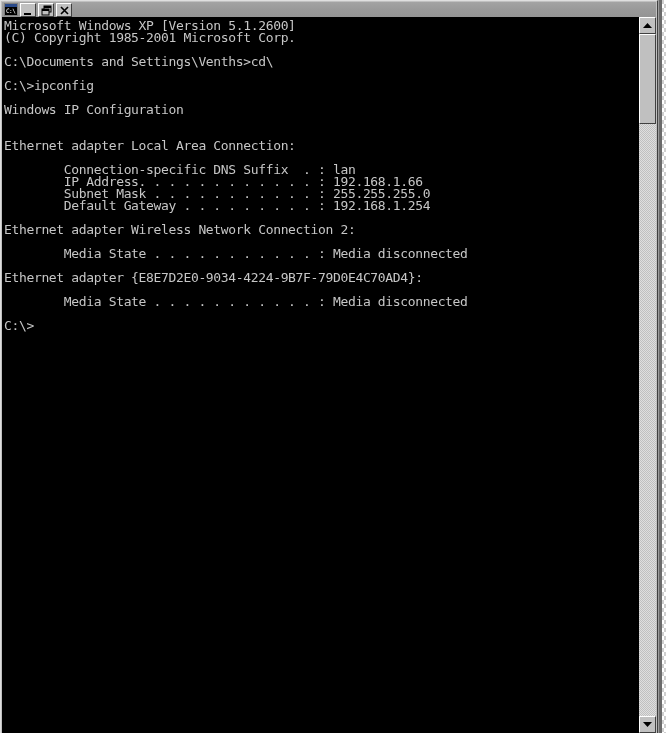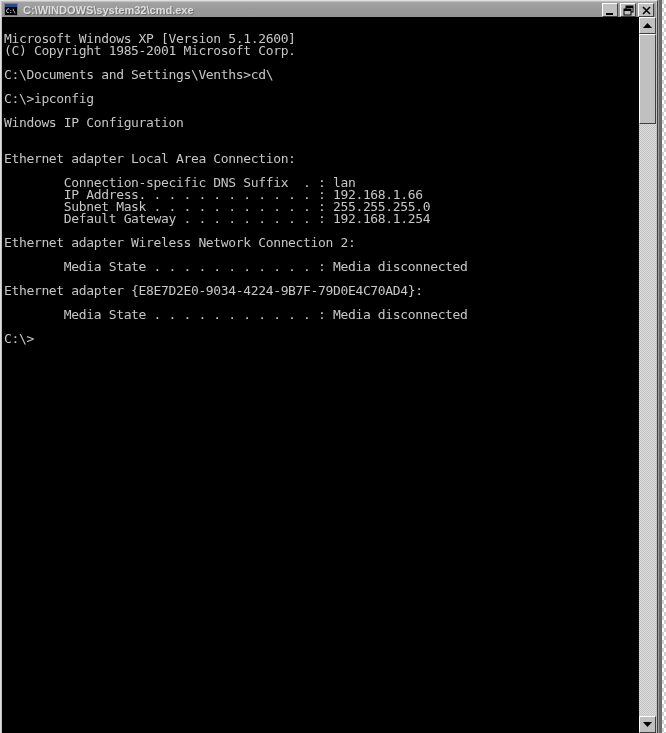--- a/index.html
+++ b/index.html
@@ -117,21 +117,21 @@
     background: #000000;
     box-sizing: border-box;
   }
   #console {
     position: absolute;
     left: 0; top: 0;
     width: 550px;
     height: 716px;
     background: #000000;
     overflow: hidden;
-    padding: 16px 0 0 2px;
+    padding: 3px 0 0 2px;
     box-sizing: border-box;
   }
   #lines {
     font-family: "DejaVu Sans Mono", monospace;
     font-size: 13px;
     line-height: 12px;
     color: #c6c6c6;
     white-space: pre;
     letter-spacing: -0.35px;
   }
@@ -195,21 +195,20 @@
 
 <div id="backdrop"></div>
 
 <div id="window">
 
   <div id="titlebar">
     <div id="titleicon">
       <div class="bar"></div>
       <div class="txt">C:\</div>
     </div>
-    <div id="titletext">C:\WINDOWS\system32\cmd.exe</div>
     <div class="winbtns">
       <div class="winbtn">
         <svg width="12" height="12" viewBox="0 0 12 12">
           <rect x="1" y="8" width="7" height="2" fill="#000"></rect>
         </svg>
       </div>
       <div class="winbtn">
         <svg width="12" height="12" viewBox="0 0 12 12">
           <rect x="3" y="1" width="7" height="6" fill="none" stroke="#000" stroke-width="1"></rect>
           <rect x="3" y="1" width="7" height="2" fill="#000"></rect>

